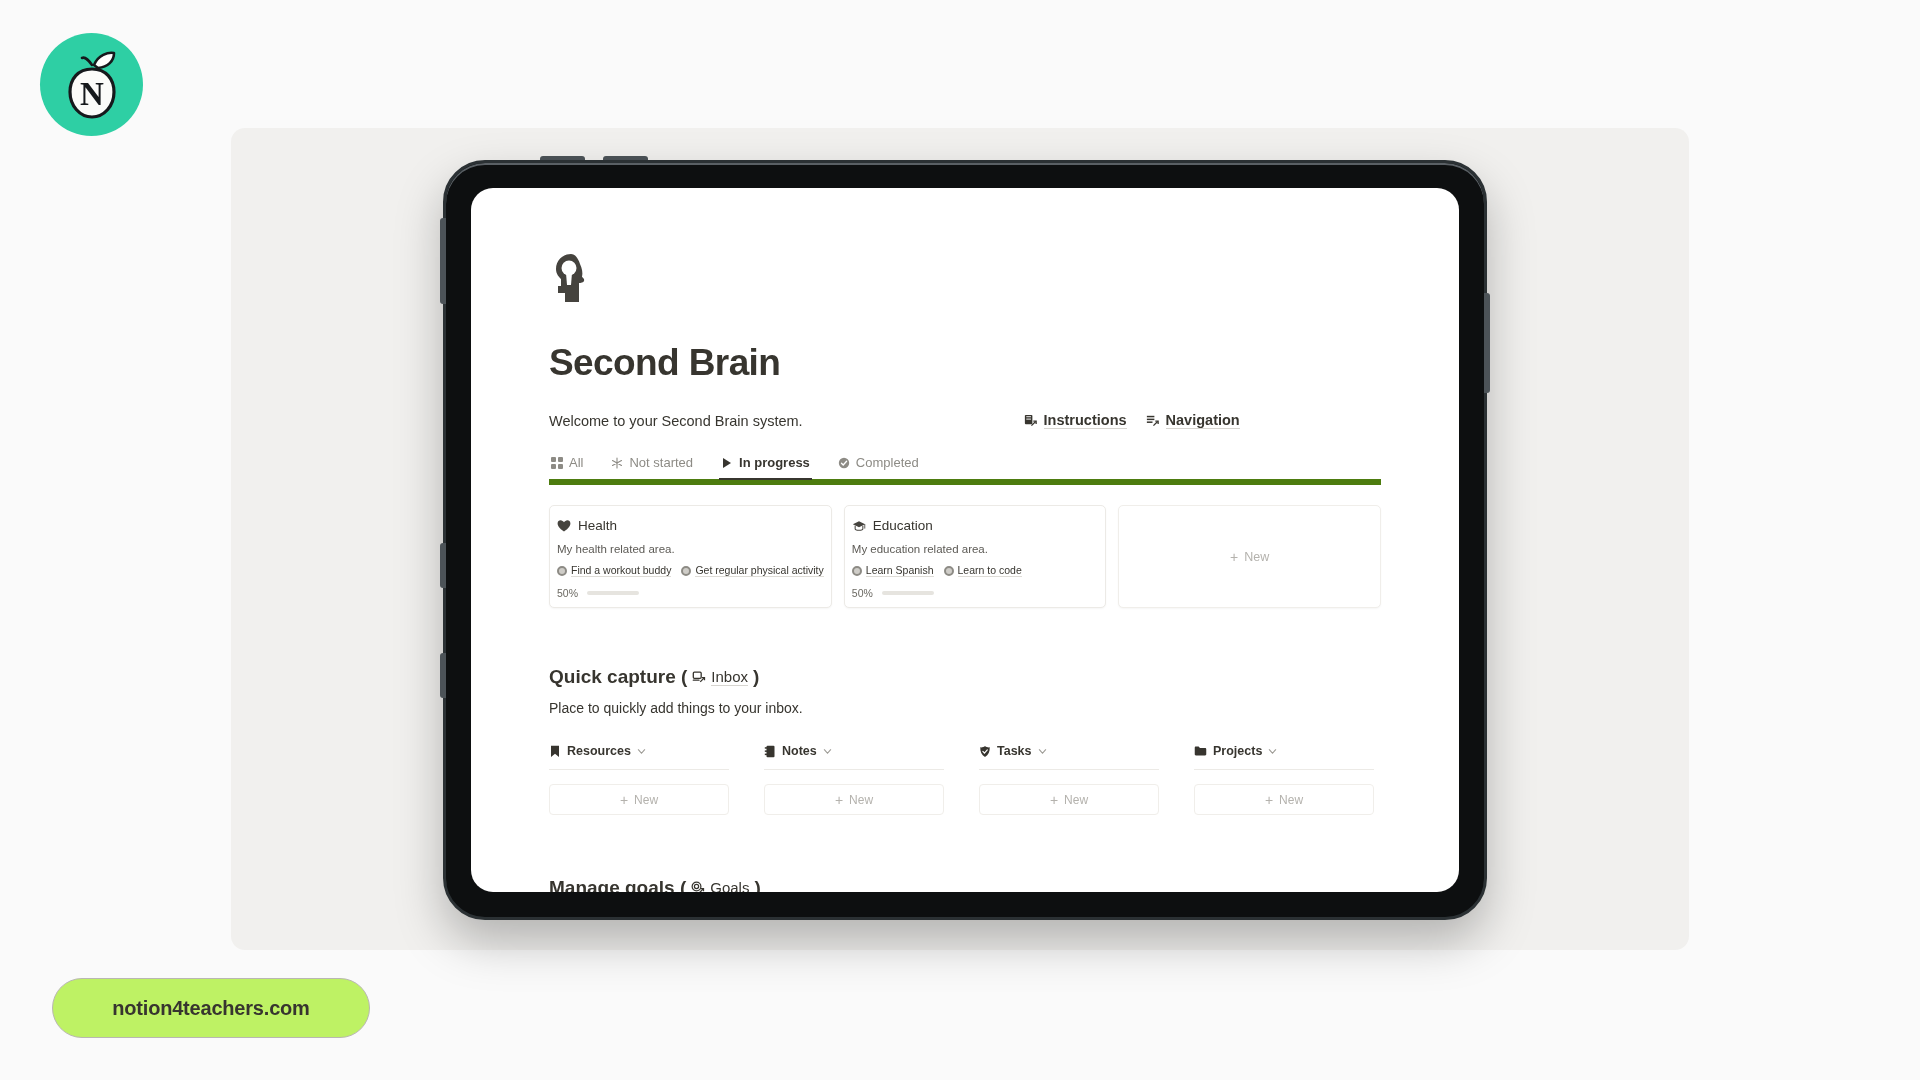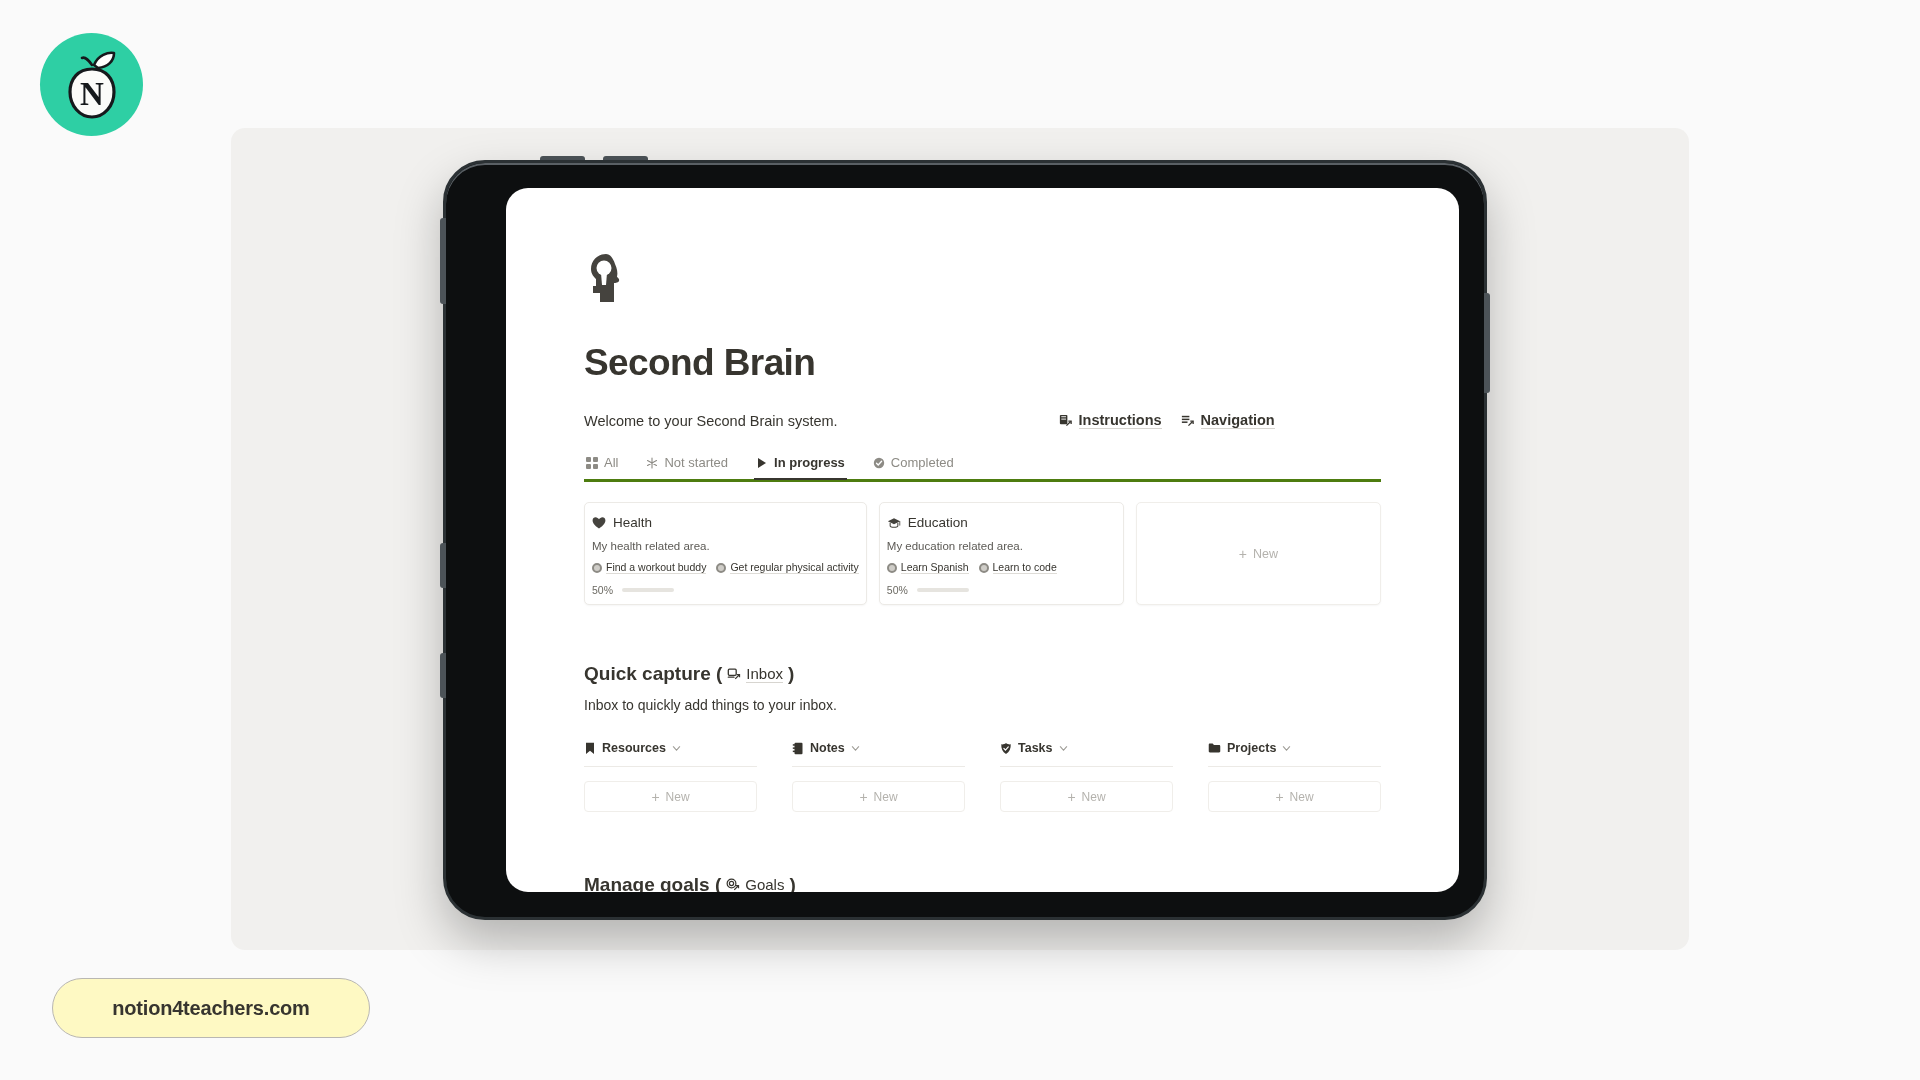--- a/index.html
+++ b/index.html
@@ -46,21 +46,21 @@
   .side-btn {
     position: absolute; background: #4c5358; border-radius: 3px;
   }
   .side-btn.left-top { left: -6px; top: 55px; width: 6px; height: 86px; border-radius: 3px 0 0 3px; }
   .side-btn.left-mid { left: -6px; top: 380px; width: 6px; height: 45px; border-radius: 3px 0 0 3px; }
   .side-btn.left-low { left: -6px; top: 490px; width: 6px; height: 45px; border-radius: 3px 0 0 3px; }
   .side-btn.right-top { right: -6px; top: 130px; width: 6px; height: 100px; border-radius: 0 3px 3px 0; }
 
   .screen {
     position: absolute; left: 25px; top: 25px; right: 25px; bottom: 25px;
-    background: #ffffff; border-radius: 22px; overflow: hidden; margin-left: 35px;
+    background: #ffffff; border-radius: 22px; overflow: hidden;
   }
 
   
   .content { position: absolute; left: 0; top: 0; right: 0; bottom: 0; padding: 64px 78px 0 78px; }
 
   .page-icon { width: 44px; height: 52px; margin-bottom: 38px; }
   .page-icon svg { display: block; }
 
   .page-title {
     font-size: 37px; font-weight: bold; color: #37352f; letter-spacing: -0.6px;
@@ -69,21 +69,21 @@
 
   .welcome-row { display: flex; align-items: center; margin-bottom: 22px; }
   .welcome-text { font-size: 14.5px; color: #37352f; }
   .welcome-links { display: flex; align-items: center; gap: 18px; margin-left: 220px; }
   .pagelink { display: inline-flex; align-items: center; gap: 6px; font-size: 14.5px; color: #37352f; }
   .pagelink .lbl { border-bottom: 1px solid #d7d5d0; font-weight: bold; }
   .pagelink svg { display: block; }
 
   
   .tabs { display: flex; align-items: center; gap: 24px;
-          border-bottom: 3px solid #4d7c0f; padding-bottom: 0; margin-bottom: 20px; }
+          border-bottom: 6px solid #4d7c0f; padding-bottom: 0; margin-bottom: 20px; }
   .tab { display: flex; align-items: center; gap: 6px; font-size: 13px; color: #8d8b85;
          padding: 4px 2px 9px 2px; position: relative; }
   .tab.active { color: #37352f; font-weight: bold; }
   .tab.active:after {
     content: ""; position: absolute; left: 0; right: 0; bottom: -1px; height: 2px; background: #37352f;
   }
   .tab svg { display: block; }
 
   
   .cards { display: flex; gap: 12px; margin-bottom: 58px; }
@@ -298,21 +298,21 @@
                 <svg width="14" height="14" viewBox="0 0 16 16">
                   <rect x="1.5" y="2.5" width="9" height="7" rx="1.2" fill="none" stroke="#37352f" stroke-width="1.5"></rect>
                   <path d="M1.5 11.6 H8" stroke="#37352f" stroke-width="1.5" stroke-linecap="round"></path>
                   <path d="M9.4 13.6 L13.8 9.2" stroke="#37352f" stroke-width="1.4"></path>
                   <path d="M11.3 8.8 L14.3 8.8 L14.3 11.8" fill="none" stroke="#37352f" stroke-width="1.4"></path>
                 </svg>
                 <span class="lbl">Inbox</span>
               </span>
               <span class="paren">)</span>
             </div>
-            <div class="section-desc">Inbox to quickly add things to your inbox.</div>
+            <div class="section-desc">Place to quickly add things to your inbox.</div>
 
             <div class="cols">
 
               <div class="col">
                 <div class="col-head">
                   <svg width="12" height="13" viewBox="0 0 12 13">
                     <path d="M2 0.8 H10 V12 L6 8.8 L2 12 Z" fill="#37352f"></path>
                   </svg>
                   <span class="col-title">Resources</span>
                   <span class="chev">
@@ -403,17 +403,17 @@
               <span class="paren">)</span>
             </div>
 
           </div>
 
         </div>
       </div>
     </div>
   </div>
 
-  <div style="position:absolute;left:52px;top:978px;width:318px;height:60px;border:1.5px solid #b9b7b2;border-radius:30px;background:#fef9c3;display:flex;align-items:center;justify-content:center;">
+  <div style="position:absolute;left:52px;top:978px;width:318px;height:60px;border:1.5px solid #b9b7b2;border-radius:30px;background:#bef264;display:flex;align-items:center;justify-content:center;">
     <span style="font-size:20px;font-weight:bold;color:#37352f;letter-spacing:-0.2px;">notion4teachers.com</span>
   </div>
 
 </div>
 
 </body></html>

